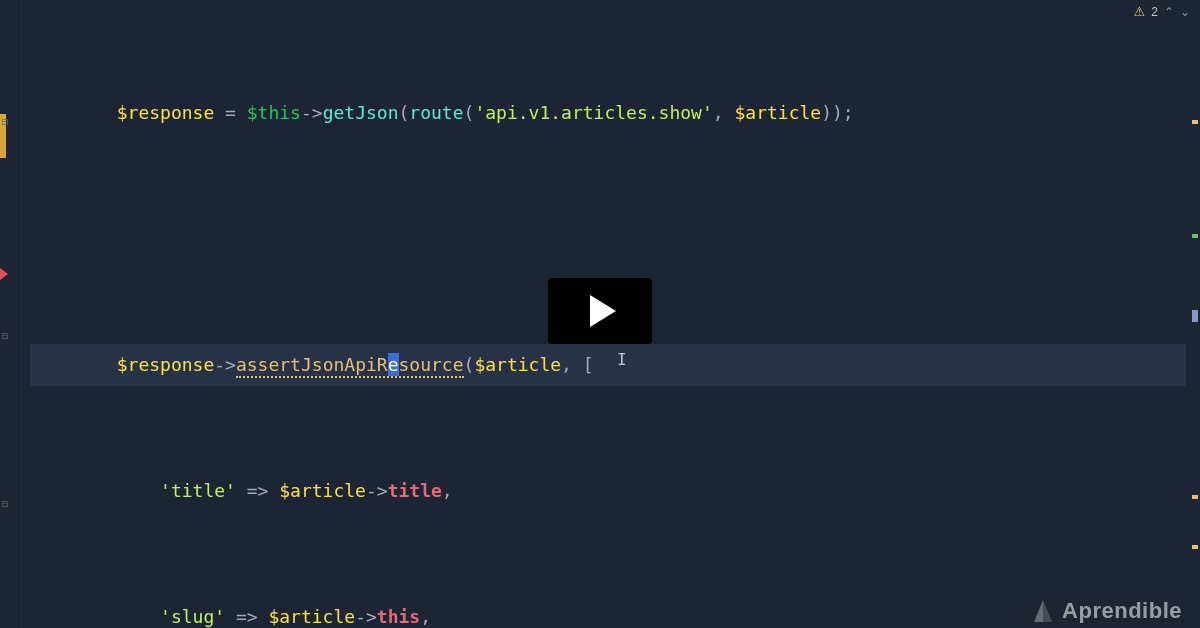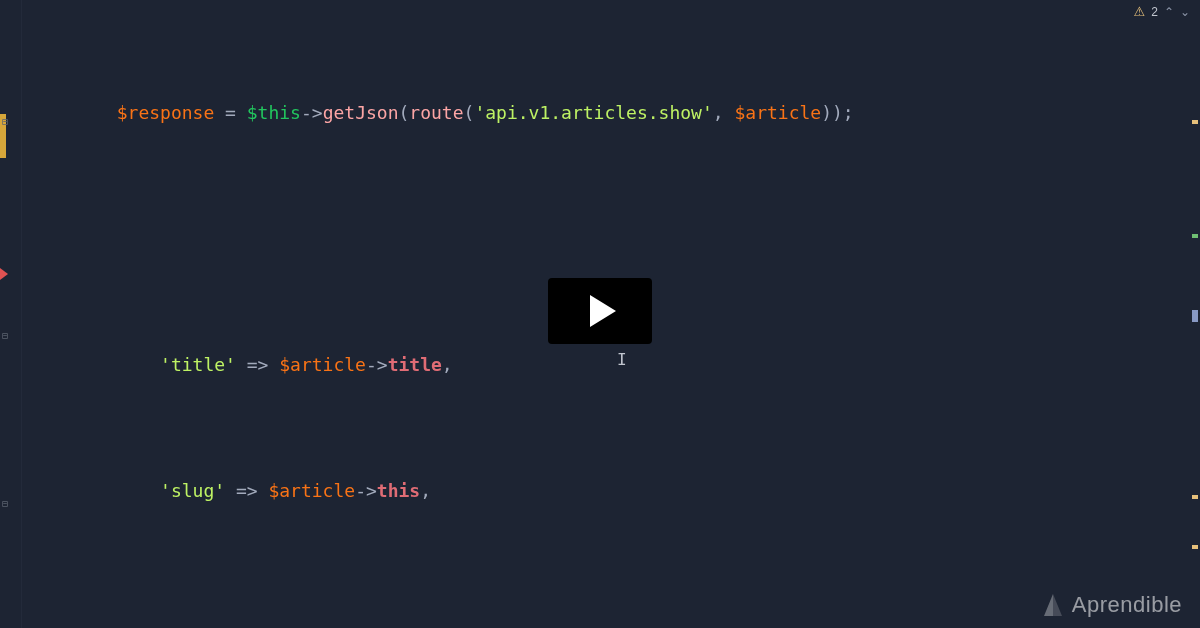--- a/index.html
+++ b/index.html
@@ -62,24 +62,24 @@
   .code {
     position: absolute;
     left: 30px;
     top: 8px;
     right: 14px;
     line-height: 42px;
     white-space: pre;
   }
   .line { height: 42px; display: block; position: relative; }
   .hl { background: rgba(50,62,88,0.55); }
-  .v  { color: #f97316; }       
+  .v  { color: #fde047; }       
   .op { color: #a2aabc; }       
   .this { color: #22c55e; }
-  .fn { color: #fca5a5; }       
+  .fn { color: #5eead4; }       
   .fn2 { color: #e6c07b; }
   .str { color: #bef264; }      
   .prop { color: #e06c75; font-weight: bold; }
   .cursor-sel {
     background: #3b6fd4;
     color: #fff;
     padding: 1px 0;
   }
   .squiggle {
     border-bottom: 2px dotted #e6c07b;
@@ -107,28 +107,28 @@
   .play-btn .tri {
     width: 0; height: 0;
     border-top: 16px solid transparent;
     border-bottom: 16px solid transparent;
     border-left: 26px solid #fff;
     margin-left: 6px;
   }
   .brand {
     position: absolute;
     right: 18px;
-    bottom: 10px;
+    bottom: 4px;
     display: flex;
     align-items: center;
     gap: 8px;
     color: rgba(255,255,255,0.55);
     font-family: -apple-system, 'Helvetica Neue', sans-serif;
     font-size: 22px;
-    font-weight: 400;
+    font-weight: 700;
     letter-spacing: 0.5px;
   }
   .brand svg { opacity: 0.6; }
   .scroll-marks {
     position: absolute;
     right: 2px;
     top: 0;
     bottom: 0;
     width: 8px;
   }
@@ -148,20 +148,21 @@
 <div class="topbar">
   <span class="warn-icon">⚠</span>
   <span>2</span>
   <span style="color:#8a93a6">⌃</span>
   <span style="color:#8a93a6">⌄</span>
 </div>
 
 <div class="code">
   <span class="line">        <span class="v">$response</span><span class="op"> = </span><span class="this">$this</span><span class="op">-&gt;</span><span class="fn">getJson</span><span class="op">(</span><span class="fn">route</span><span class="op">(</span><span class="str">'api.v1.articles.show'</span><span class="op">, </span><span class="v">$article</span><span class="op">));</span></span>
   <span class="line"></span>
+  <span class="line hl">        <span class="v">$response</span><span class="op">-&gt;</span><span class="fn2 squiggle"><span>assertJsonApiR</span><span class="cursor-sel">e</span><span>source</span></span><span class="op">(</span><span class="v">$article</span><span class="op">, [</span></span>
   <span class="line">            <span class="str">'title'</span><span class="op"> =&gt; </span><span class="v">$article</span><span class="op">-&gt;</span><span class="prop">title</span><span class="op">,</span></span>
   <span class="line">            <span class="str">'slug'</span><span class="op"> =&gt; </span><span class="v">$article</span><span class="op">-&gt;</span><span class="prop">this</span><span class="op">,</span></span>
   
   
   
   
   
   
   
   

